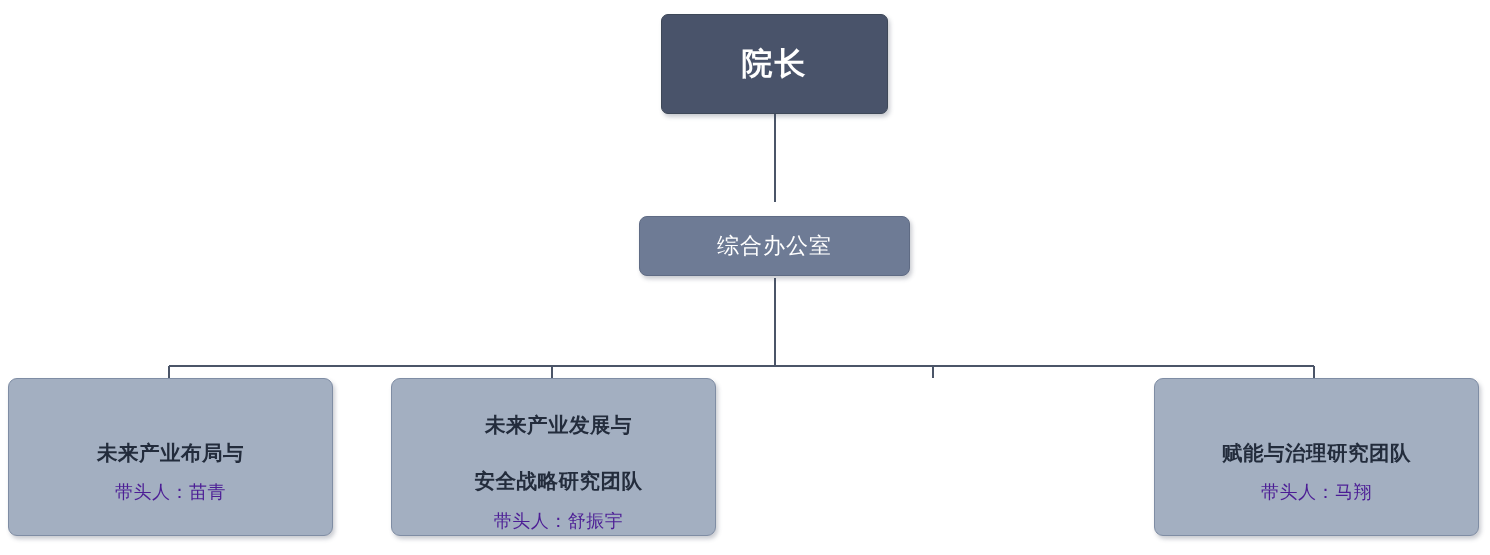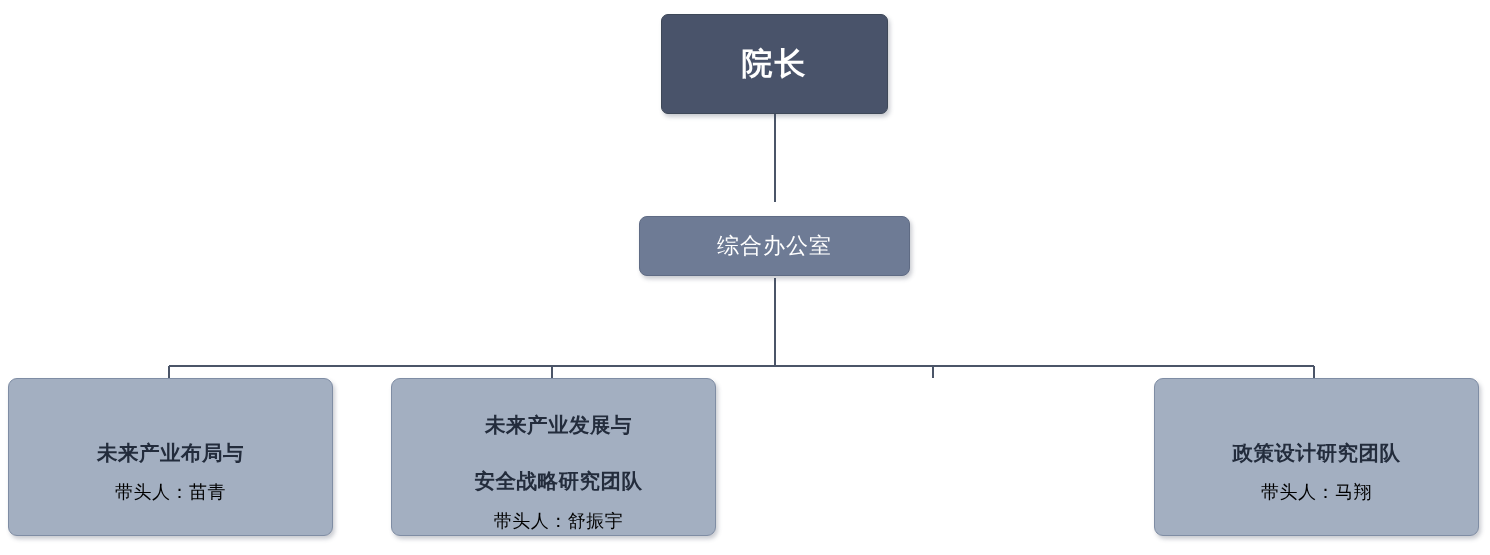--- a/index.html
+++ b/index.html
@@ -91,21 +91,21 @@
   }
   .node-team .node-title {
     color: #232c3c;
     font-size: 20.5px;
     font-weight: bold;
     line-height: 1.38;
     letter-spacing: 0.5px;
     margin-top: 2px;
   }
   .node-team .node-leader {
-    color: #000000;
+    color: #4c1d95;
     font-size: 18px;
     font-weight: normal;
     line-height: 1.3;
     letter-spacing: 0.5px;
     margin-top: 14px;
   }
 
   .team-0 { left: 8px; }
   .team-1 { left: 391px; padding-left: 20px; }
   .team-2 { left: 772px; }
@@ -153,18 +153,18 @@
     <div class="node-title">
       <span class="title-line">未来产业发展与</span>
       <span class="title-line">安全战略研究团队</span>
     </div>
     <div class="node-leader">带头人：舒振宇</div>
   </div>
 
 
   <div class="node node-team team-3">
     <div class="node-title">
-      <span class="title-line">政策设计研究团队</span>
+      <span class="title-line">赋能与治理研究团队</span>
     </div>
     <div class="node-leader">带头人：马翔</div>
   </div>
 
 </div>
 
 </body></html>

